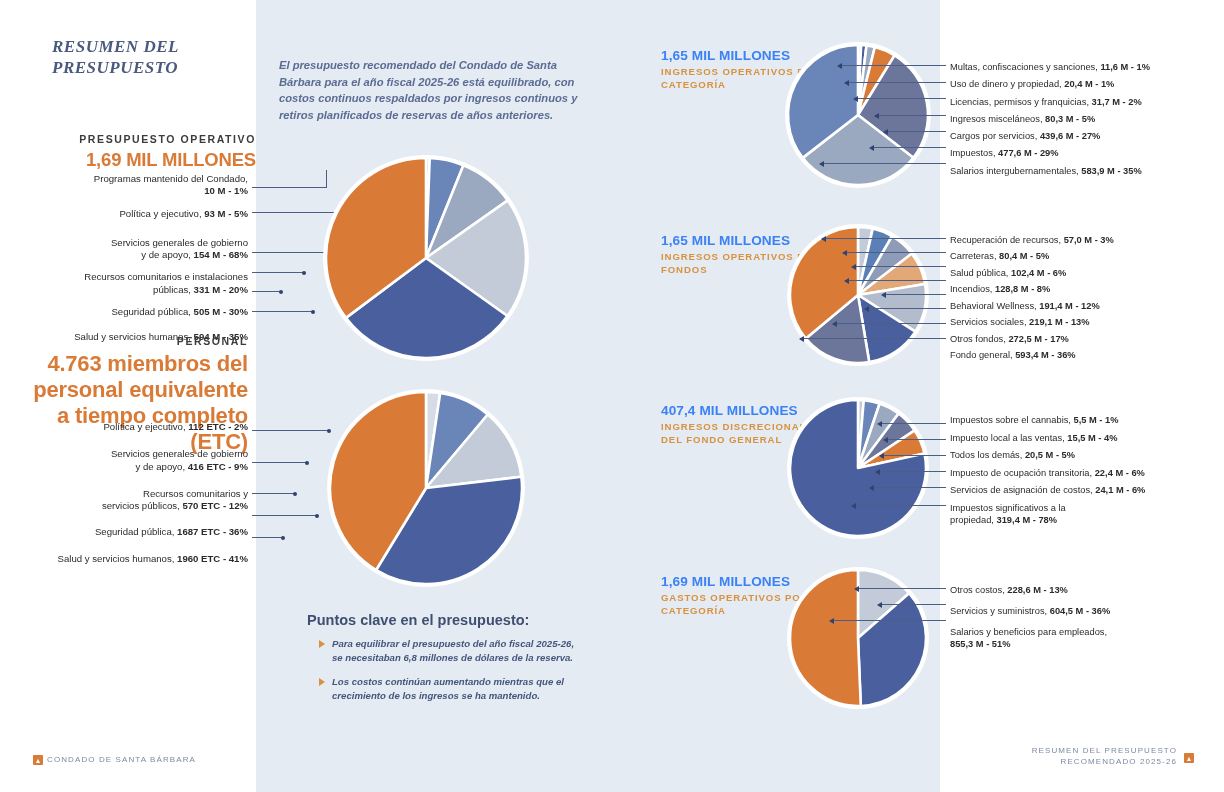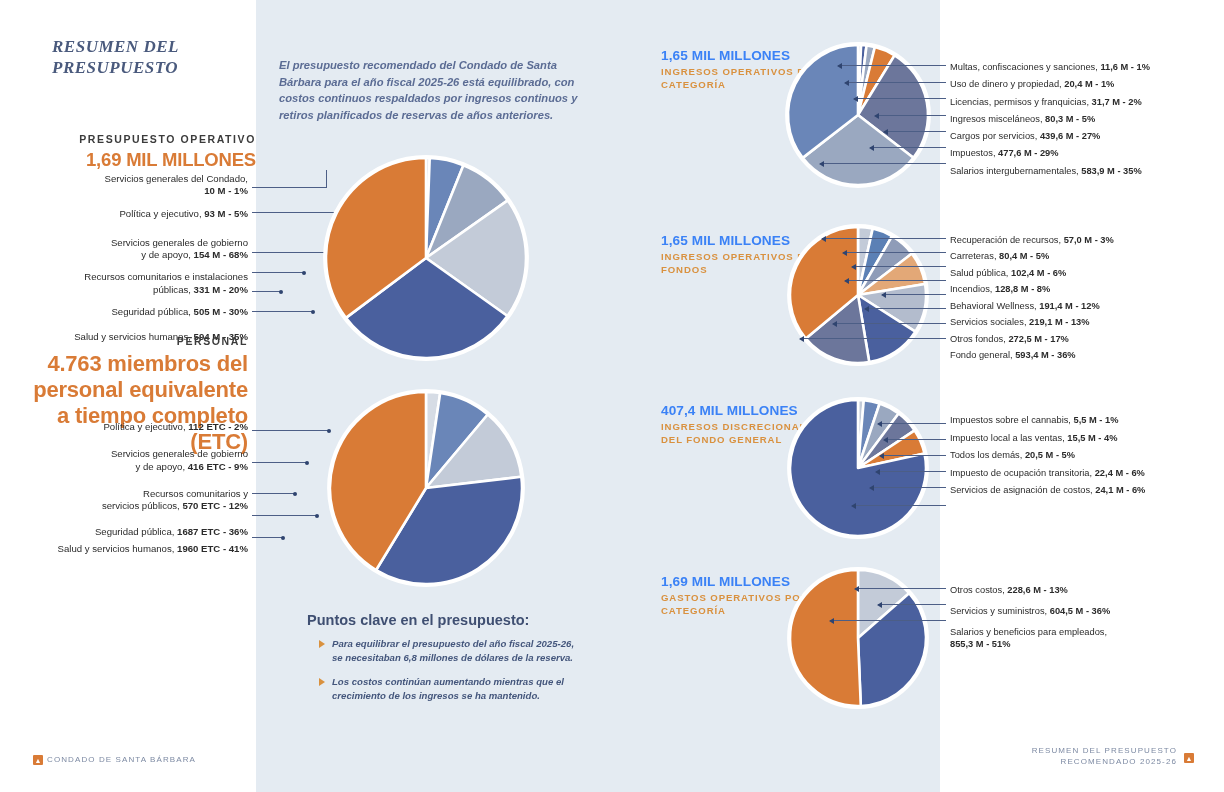--- a/index.html
+++ b/index.html
@@ -135,21 +135,21 @@
 
   <div class="intro">El presupuesto recomendado del Condado de Santa Bárbara para el año fiscal 2025-26 está equilibrado, con costos continuos respaldados por ingresos continuos y retiros planificados de reservas de años anteriores.</div>
 
   <div class="sec" id="sec-budget">
     <div class="kicker">PRESUPUESTO OPERATIVO</div>
     <div class="big">1,69 MIL MILLONES</div>
   </div>
 
   <div class="lbl-list" id="labels-budget">
     <div class="row">
-      <span>Servicios generales del Condado,</span><br>
+      <span>Programas mantenido del Condado,</span><br>
       <b>10 M - 1%</b>
     </div>
     <div class="row" style="margin-bottom:17px">
       <span>Política y ejecutivo, </span><b>93 M - 5%</b>
     </div>
     <div class="row">
       <span>Servicios generales de gobierno</span><br>
       <span>y de apoyo, </span><b>154 M - 68%</b>
     </div>
     <div class="row">
@@ -192,21 +192,21 @@
       <span>Política y ejecutivo, </span><b>112 ETC - 2%</b>
     </div>
     <div class="row" style="margin-bottom:15px">
       <span>Servicios generales de gobierno</span><br>
       <span>y de apoyo, </span><b>416 ETC - 9%</b>
     </div>
     <div class="row" style="margin-bottom:14px">
       <span>Recursos comunitarios y</span><br>
       <span>servicios públicos, </span><b>570 ETC - 12%</b>
     </div>
-    <div class="row" style="margin-bottom:4px">
+    <div class="row" style="margin-bottom:14px">
       <span>Seguridad pública, </span><b>1687 ETC - 36%</b>
     </div>
     <div class="row">
       <span>Salud y servicios humanos, </span><b>1960 ETC - 41%</b>
     </div>
   </div>
 
   <div class="leader dot" style="left:252px; top:430px; width:78px;"></div>
   <div class="leader dot" style="left:252px; top:462px; width:56px;"></div>
   <div class="leader dot" style="left:252px; top:493px; width:44px;"></div>
@@ -311,20 +311,21 @@
       <path d="M 83 70 L 139.68155439036022 32.434039452016734 A 68 68 0 0 1 149.45458812688037 55.58515636967609 Z" fill="#d97b36" stroke="#ffffff" stroke-width="2.6" stroke-linejoin="round"></path>
       <path d="M 83 70 L 149.45458812688037 55.58515636967609 A 68 68 0 1 1 82.99999999999993 2 Z" fill="#4a609e" stroke="#ffffff" stroke-width="2.6" stroke-linejoin="round"></path>
       <circle cx="83" cy="70" r="69.4" fill="none" stroke="#ffffff" stroke-width="3"></circle>
     </svg>
   <div class="rlist" style="left:950px; top:414px;">
     <div class="row" style="margin-bottom:5.5px"><span>Impuestos sobre el cannabis, </span><b>5,5 M - 1%</b></div>
     <div class="row" style="margin-bottom:5.5px"><span>Impuesto local a las ventas, </span><b>15,5 M - 4%</b></div>
     <div class="row" style="margin-bottom:5.5px"><span>Todos los demás, </span><b>20,5 M - 5%</b></div>
     <div class="row" style="margin-bottom:5.5px"><span>Impuesto de ocupación transitoria, </span><b>22,4 M - 6%</b></div>
     <div class="row" style="margin-bottom:5.5px"><span>Servicios de asignación de costos, </span><b>24,1 M - 6%</b></div>
+    <div class="row"><span>Impuestos significativos a la</span><br><span>propiedad, </span><b>319,4 M - 78%</b></div>
   </div>
   <div class="rleader" style="left:878px; top:423px; width:68px;"></div>
   <div class="rleader" style="left:884px; top:439px; width:62px;"></div>
   <div class="rleader" style="left:880px; top:455px; width:66px;"></div>
   <div class="rleader" style="left:876px; top:471px; width:70px;"></div>
   <div class="rleader" style="left:870px; top:487px; width:76px;"></div>
   <div class="rleader" style="left:852px; top:505px; width:94px;"></div>
 
   <div class="rhead" style="left:661px; top:574px;">
     <div class="amount">1,69 MIL MILLONES</div>

